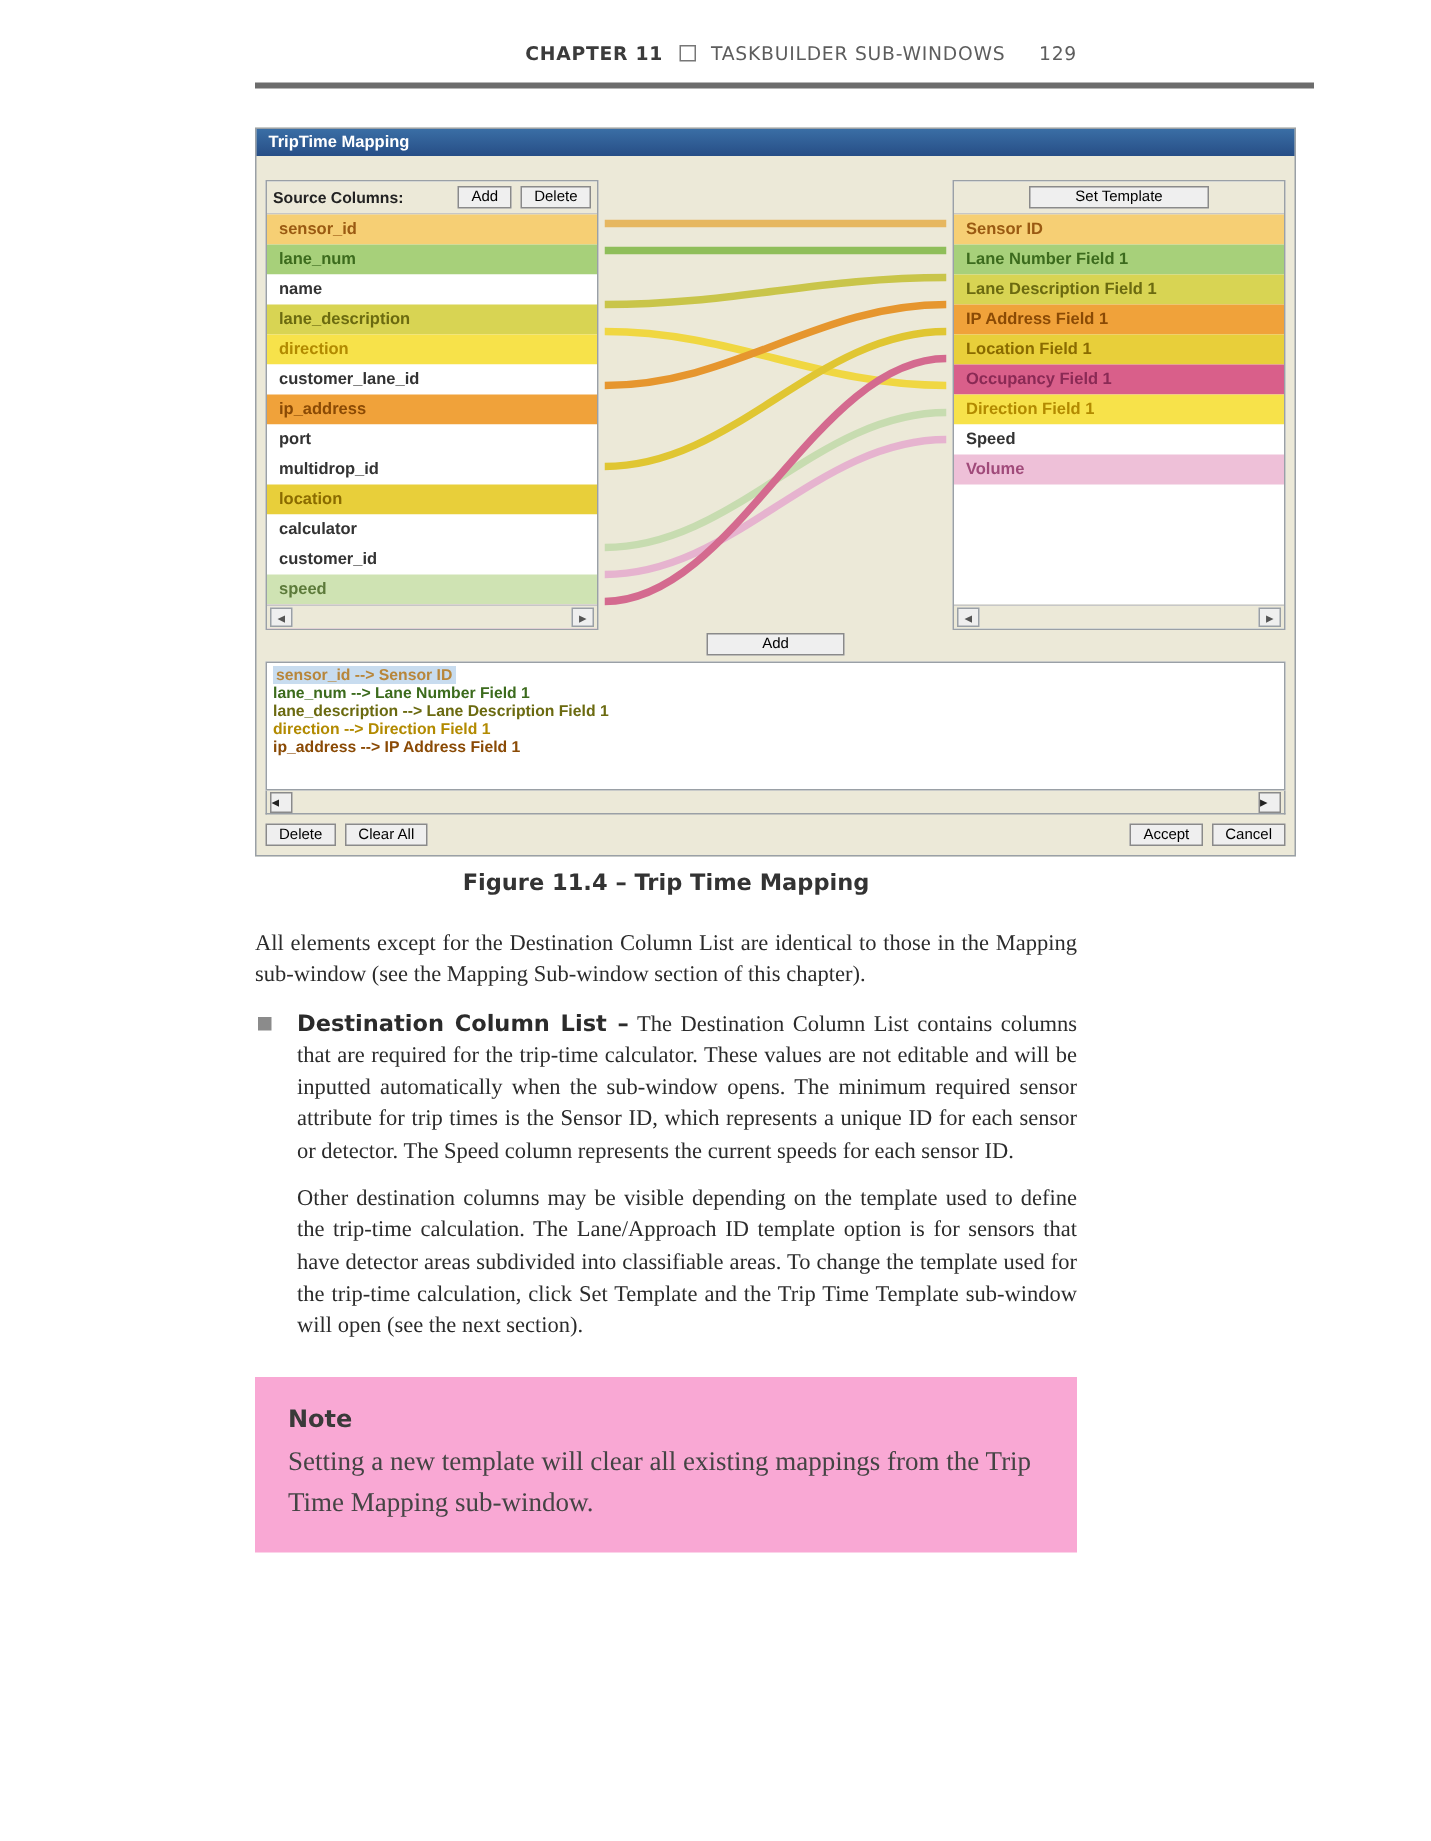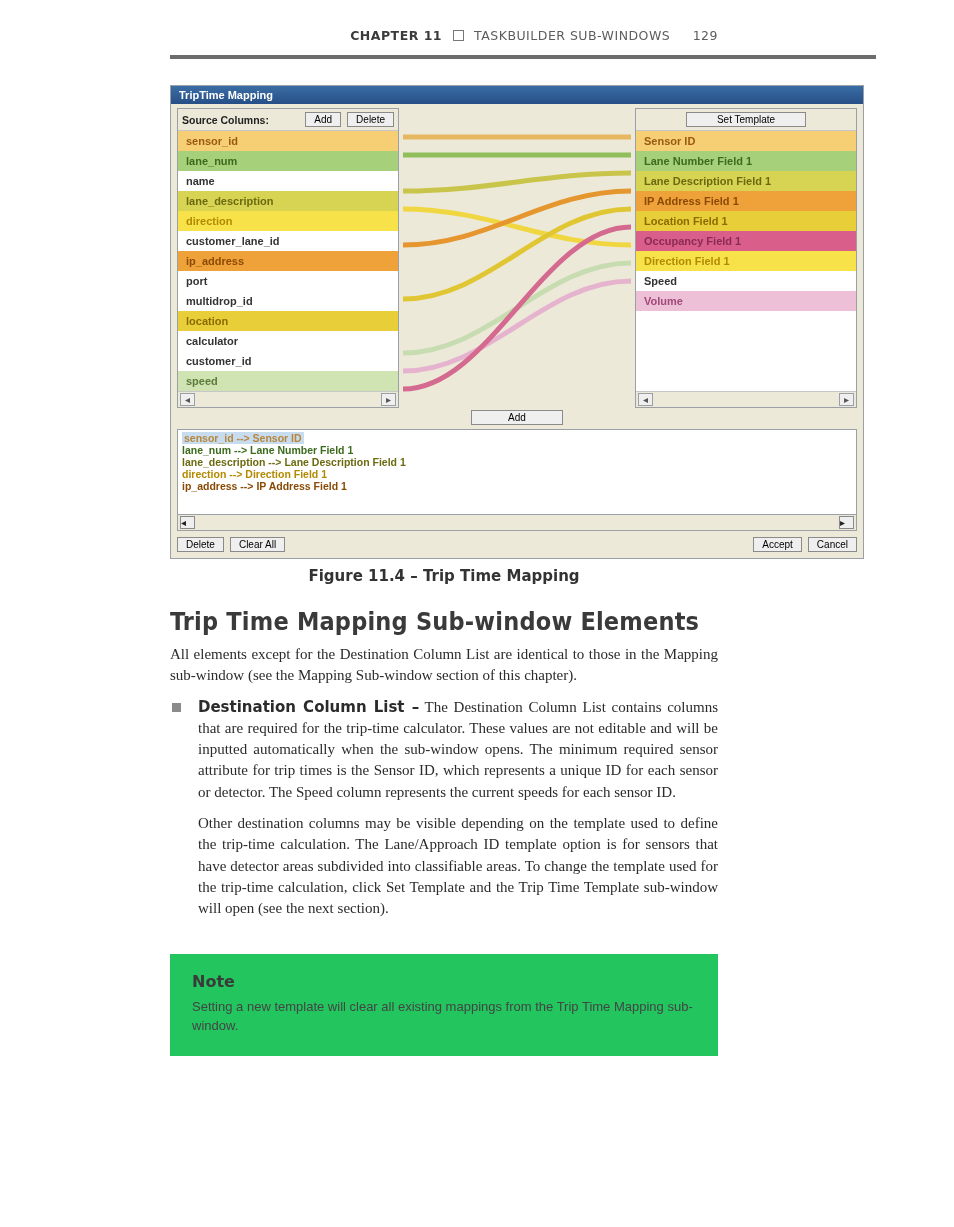--- a/index.html
+++ b/index.html
@@ -57,47 +57,47 @@
     color: #2b2b2b;
   }
   ul.bullets { list-style: none; padding: 0; margin: 2px 0 8px; }
   ul.bullets > li { position: relative; padding-left: 28px; margin-bottom: 12px; }
   ul.bullets > li::before {
     content: ""; position: absolute; left: 2px; top: 6px;
     width: 9px; height: 9px; background: #8b8b8b;
   }
   .item-title { font-family: 'DejaVu Sans', Arial, sans-serif; font-weight: 700; }
   .note-box {
-    background: #22c55e;
+    background: #f9a8d4;
     padding: 18px 22px 20px;
-    margin-top: 34px;
+    margin-top: 22px;
   }
   .note-box h3 {
     font-family: 'DejaVu Sans', Arial, sans-serif;
     font-size: 16px; margin: 0 0 6px; color: #3a3a3a;
   }
-  .note-box p { font-family: Liberation Sans, sans-serif; font-size: 13px; color: #444; margin:0; line-height:1.5;}
+  .note-box p { font-family: Liberation Serif, serif; font-size: 18px; color: #444; margin:0; line-height:1.5;}
 
   
   .window {
     font-family: Tahoma, Arial, sans-serif;
     font-size: 11px;
     width: 692px;
     margin: 0 auto;
     border: 1px solid #9aa0a6;
     background: #ece9d8;
   }
   .titlebar {
     background: linear-gradient(#3a6ea5, #274e86);
     color: #fff;
     font-weight: 700;
     padding: 3px 8px;
     font-size: 11px;
   }
-  .win-body { padding: 4px 6px 6px; }
+  .win-body { padding: 16px 6px 6px; }
   .upper { display: flex; gap: 4px; position: relative; }
   .col {
     flex: 0 0 220px;
     background: #fff;
     border: 1px solid #9aa0a6;
     height: 298px;
     overflow: hidden;
     position: relative;
   }
   .center-gap {
@@ -266,21 +266,20 @@
             <button class="btn">Accept</button>
             <button class="btn">Cancel</button>
           </div>
         </div>
       </div>
     </div>
   </div>
 
   <div class="fig-caption">Figure 11.4 – Trip Time Mapping</div>
 
-  <h2 class="section">Trip Time Mapping Sub-window Elements</h2>
 
   <p class="body">All elements except for the Destination Column List are identical to those in the Mapping sub-window (see the Mapping Sub-window section of this chapter).</p>
 
   <ul class="bullets">
     <li>
       <p class="body" style="margin-top:0">
         <span class="item-title">Destination Column List –</span><span> The Destination Column List contains columns that are required for the trip-time calculator. These values are not editable and will be inputted automatically when the sub-window opens. The minimum required sensor attribute for trip times is the Sensor ID, which represents a unique ID for each sensor or detector. The Speed column represents the current speeds for each sensor ID.</span>
       </p>
       <p class="body">Other destination columns may be visible depending on the template used to define the trip-time calculation. The Lane/Approach ID template option is for sensors that have detector areas subdivided into classifiable areas. To change the template used for the trip-time calculation, click Set Template and the Trip Time Template sub-window will open (see the next section).</p>
     </li>

